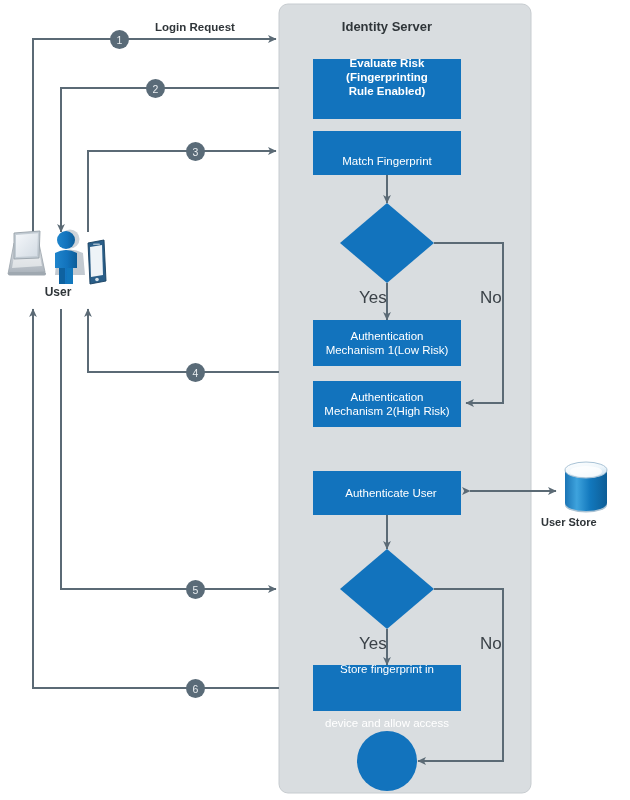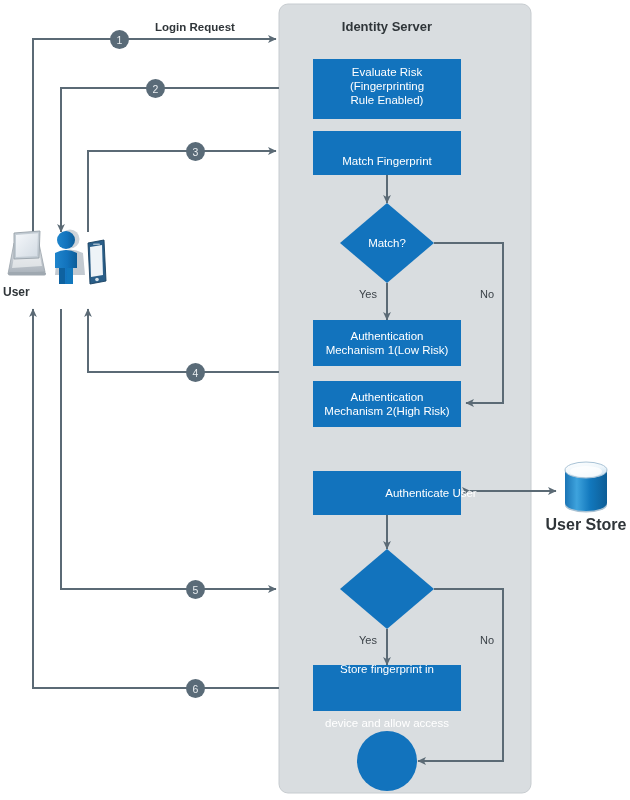--- a/index.html
+++ b/index.html
@@ -20,29 +20,29 @@
   }
   .panel-title{
     position:absolute;color:#2f3539;font-size:13px;font-weight:bold;
     text-align:center;width:216px;left:279px;top:19px;
   }
   .num{
     position:absolute;width:19px;height:19px;border-radius:50%;
     background:#5a6b78;color:#e9edf0;font-size:10.5px;
     display:flex;align-items:center;justify-content:center;
   }
-  .edge-lbl{position:absolute;color:#3b4248;font-size:11px;}
+  .edge-lbl{position:absolute;color:#3b4248;font-size:17px;}
   .bold-lbl{font-weight:bold;color:#2f3539;font-size:11.5px;}
   .store-lbl{
-    position:absolute;color:#2f3539;font-size:16px;font-weight:bold;
-    text-align:center;width:90px;
+    position:absolute;color:#2f3539;font-size:11px;font-weight:bold;
+    text-align:left;width:90px;
   }
   .user-lbl{
     position:absolute;color:#2f3539;font-size:12px;font-weight:bold;
-    text-align:left;width:110px;
+    text-align:center;width:110px;
   }
 </style>
 </head>
 <body>
 
 <div id="stage">
 
   <svg class="layer" viewBox="0 0 630 800">
     <defs>
       <marker id="arr" markerWidth="9" markerHeight="9" refX="8" refY="4.5" orient="auto" markerUnits="userSpaceOnUse">
@@ -149,45 +149,42 @@
     <g>
       <polygon points="88,243 104,240 106,281 90,284" fill="#2a5e88" stroke="#173f60" stroke-width="0.9"></polygon>
       <polygon points="90,247 102,245 103,275 91,277" fill="#eef3f7"></polygon>
       <circle cx="97" cy="279.5" r="1.8" fill="#d7e2ea"></circle>
       <rect x="93" y="243.6" width="7" height="1.4" rx="0.7" fill="#9fb7c9"></rect>
     </g>
   </svg>
 
   <div class="panel-title">Identity Server</div>
 
-  <div class="boxtext" style="left:313px;top:54px;width:148px;height:64px;">
+  <div class="boxtext" style="left:313px;top:45px;width:148px;height:64px;font-weight:bold;">
     <span>Evaluate Risk</span>
     <span>(Fingerprinting</span>
     <span>Rule Enabled)</span>
   </div>
 
   <div class="boxtext" style="left:313px;top:131px;width:148px;height:60px;">
     <span>Match Fingerprint</span>
   </div>
 
-  <div class="boxtext" style="left:340px;top:223px;width:94px;height:40px;">
-    <span>Match?</span>
-  </div>
 
   <div class="boxtext" style="left:313px;top:320px;width:148px;height:46px;">
     <span>Authentication</span>
     <span>Mechanism 1(Low Risk)</span>
   </div>
 
   <div class="boxtext" style="left:313px;top:381px;width:148px;height:46px;">
     <span>Authentication</span>
     <span>Mechanism 2(High Risk)</span>
   </div>
 
-  <div class="boxtext" style="left:313px;top:471px;width:156px;height:44px;padding-left:40px;">
+  <div class="boxtext" style="left:313px;top:471px;width:156px;height:44px;">
     <span>Authenticate User</span>
   </div>
 
 
   <div class="boxtext" style="left:313px;top:673px;width:148px;height:46px;gap:40px;">
     <span>Store fingerprint in</span>
     <span>device and allow access</span>
   </div>
 
 

